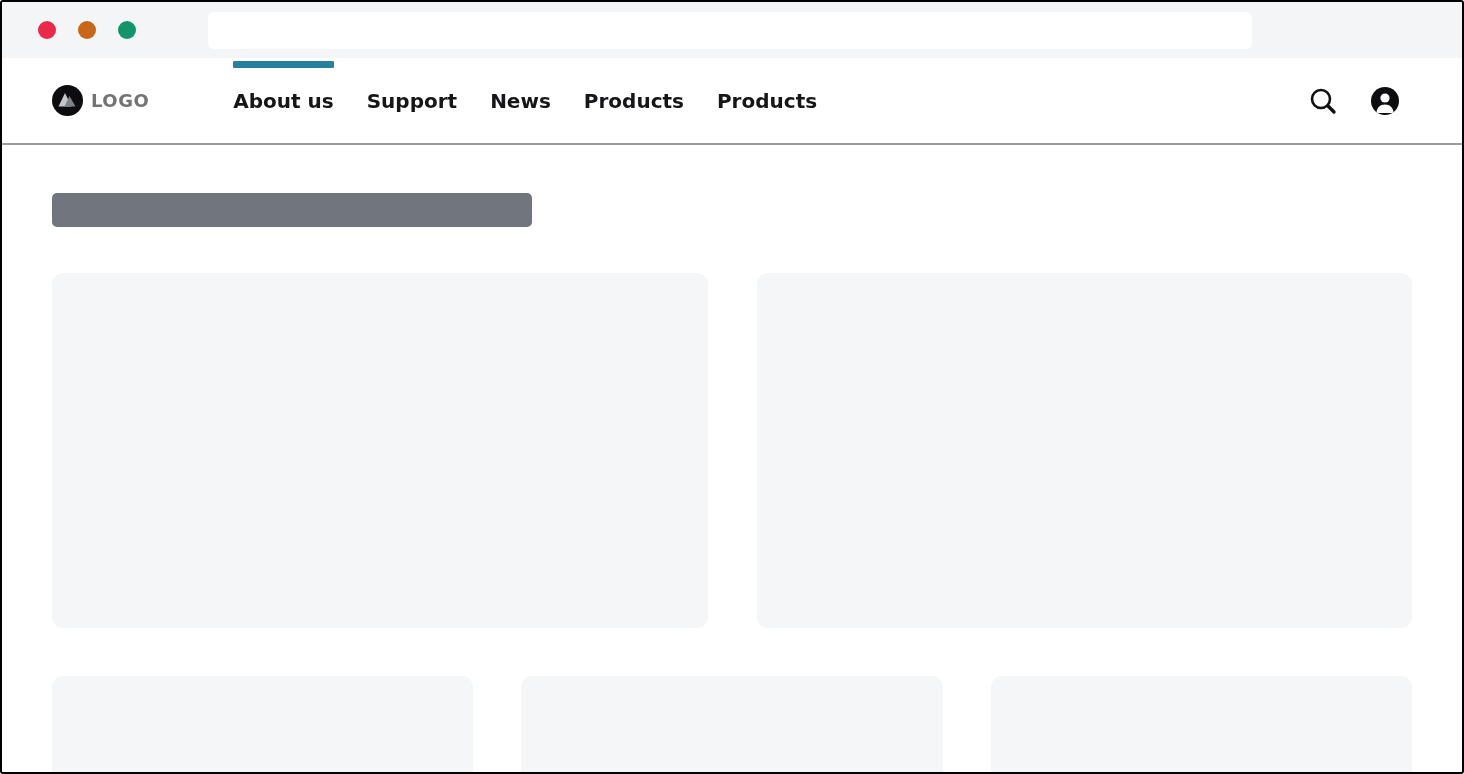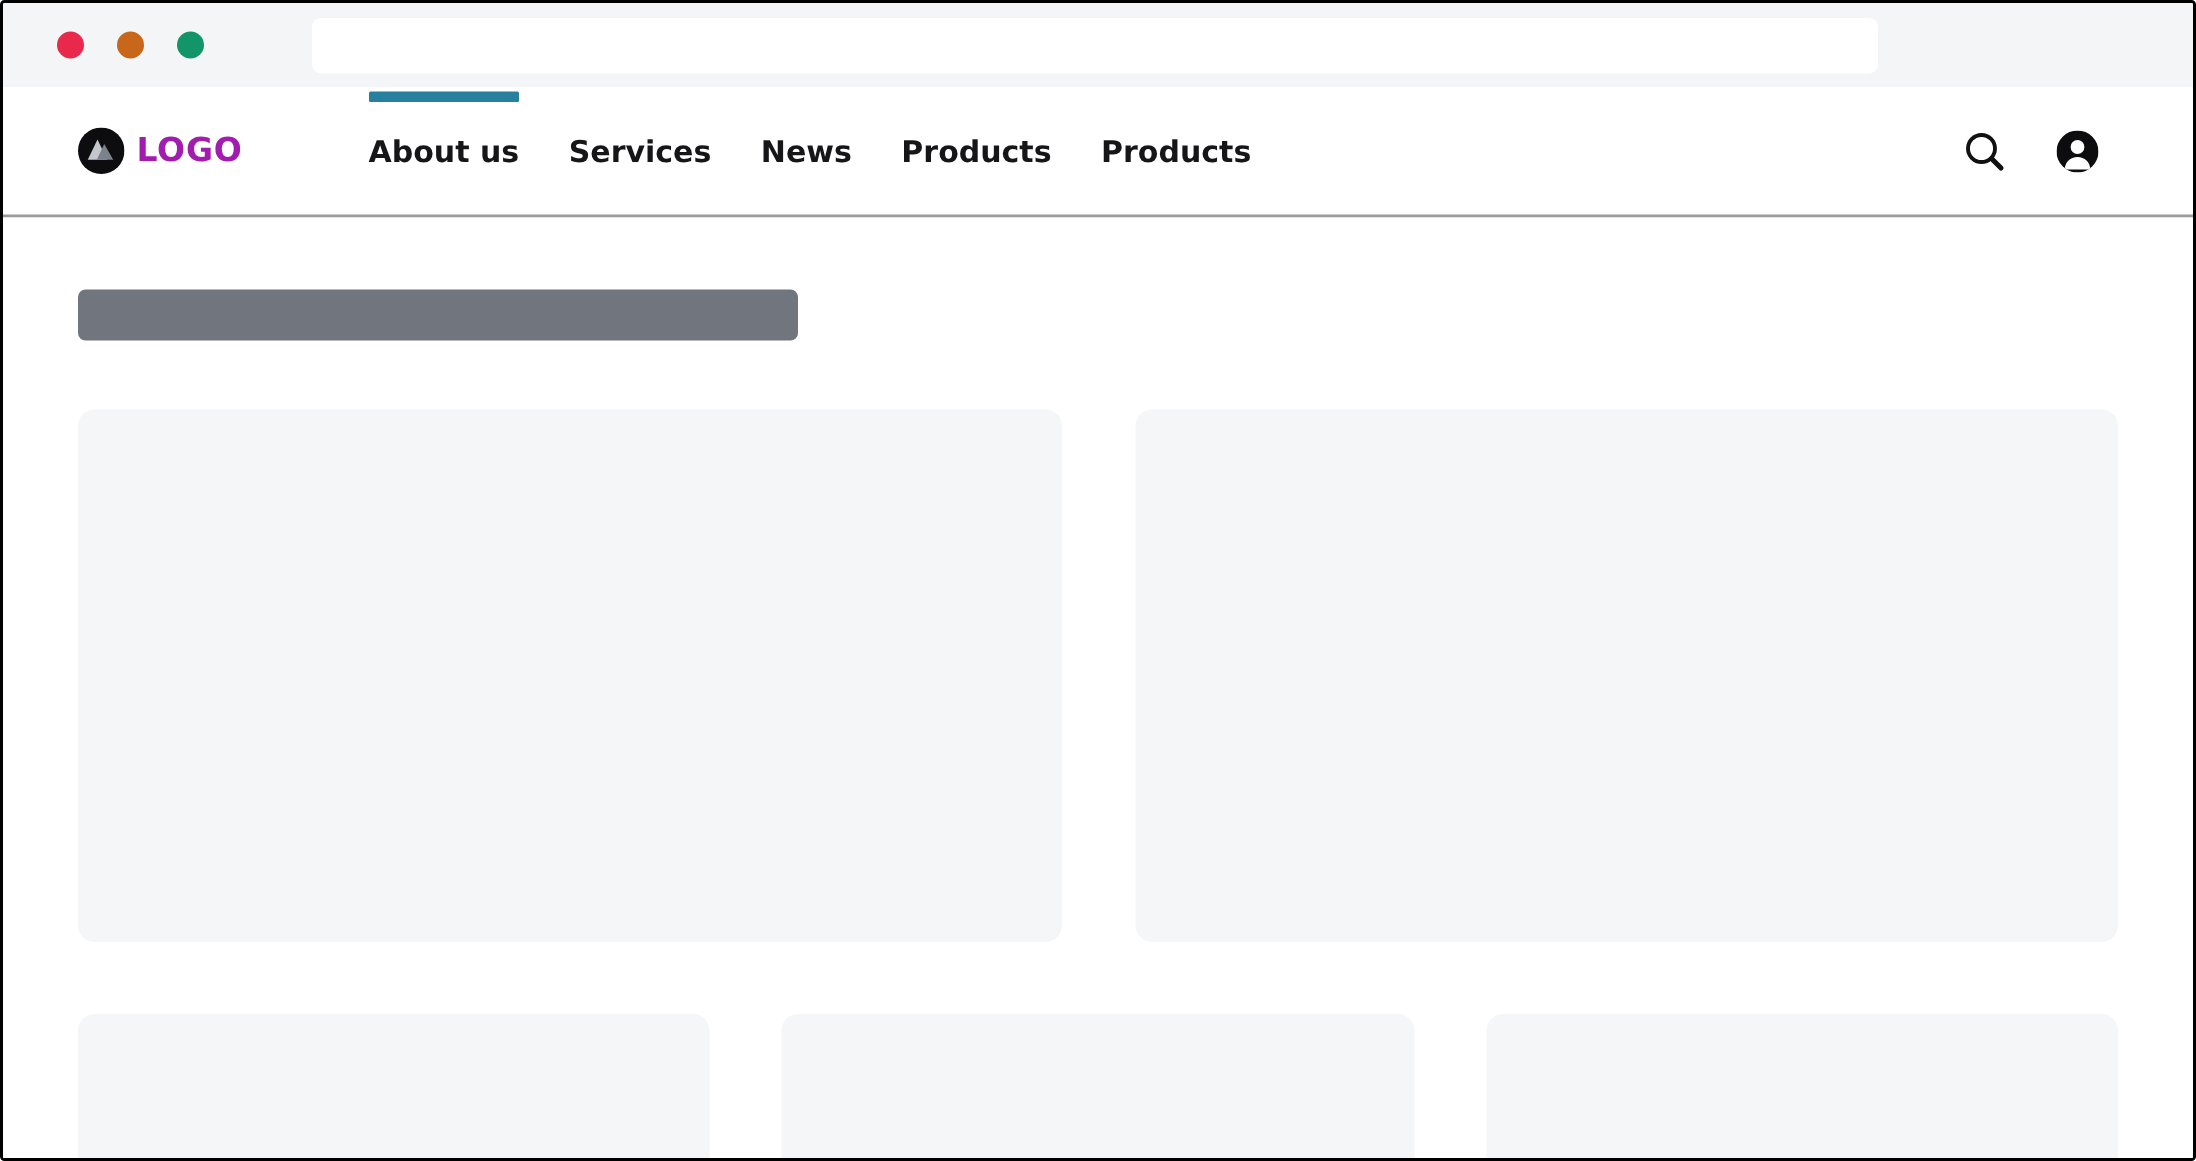--- a/index.html
+++ b/index.html
@@ -14,21 +14,21 @@
   
   .chrome{height:56px; background:var(--chrome-bg); display:flex; align-items:center; flex:none;}
   .dots{display:flex; gap:22px; margin-left:36px;}
   .dot{width:18px; height:18px; border-radius:50%; border:none; padding:0; cursor:pointer;}
   .urlbar{margin-left:72px; width:1044px; height:37px; background:#fff; border:none;
     border-radius:6px; font-size:15px; padding:0 14px; color:var(--ink); outline:none;}
   
   .navbar{height:85px; background:#fff; display:flex; align-items:stretch;
     padding:0 62px 0 50px; flex:none;}
   .logo{display:flex; align-items:center; gap:8px; cursor:pointer;}
-  .logo-text{font-size:22px; font-weight:800; letter-spacing:.5px; color:#a21caf;}
+  .logo-text{font-size:18px; font-weight:800; letter-spacing:.5px; color:#737373;}
   .nav{display:flex; margin-left:84px; gap:33px; align-items:stretch; list-style:none;}
   .nav-item{display:flex; align-items:center; position:relative; font-size:20px;
     font-weight:600; color:var(--ink); cursor:pointer; white-space:nowrap;}
   .indicator{position:absolute; top:3px; left:0; right:0; height:7px;
     background:var(--accent); border-radius:1px;}
   .icons{margin-left:auto; display:flex; align-items:center; gap:32px;}
   .icon-btn{background:none; border:none; padding:0; cursor:pointer; display:flex;
     align-items:center; justify-content:center; width:30px; height:30px;}
   .separator{height:2px; background:var(--separator); flex:none;}
   
@@ -64,21 +64,21 @@
       </span>
       <span class="logo-text">LOGO</span>
     </div>
 
     <ul class="nav">
       <li class="nav-item">
         <span class="indicator"></span>
         <span>About us</span>
       </li>
       <li class="nav-item">
-        <span>Services</span>
+        <span>Support</span>
       </li>
       <li class="nav-item">
         <span>News</span>
       </li>
       <li class="nav-item">
         <span>Products</span>
       </li>
       <li class="nav-item">
         <span>Products</span>
       </li>

